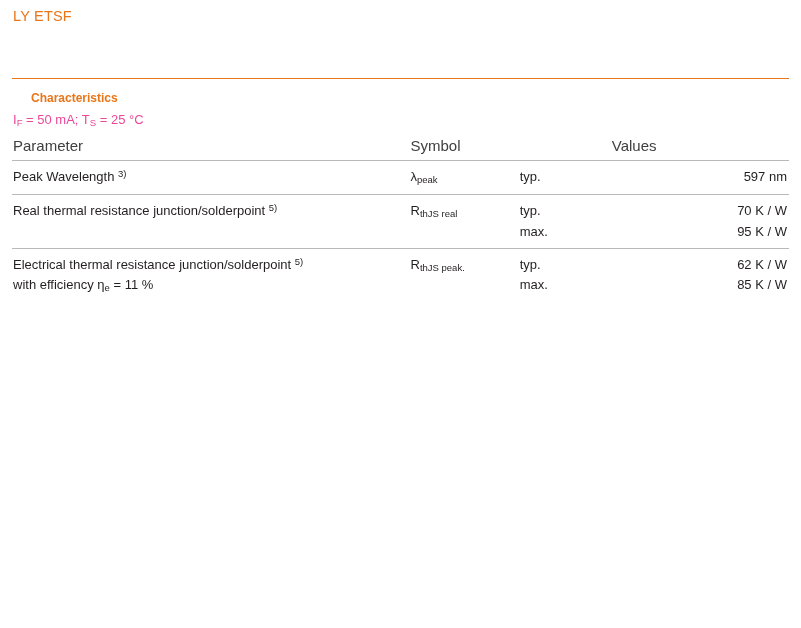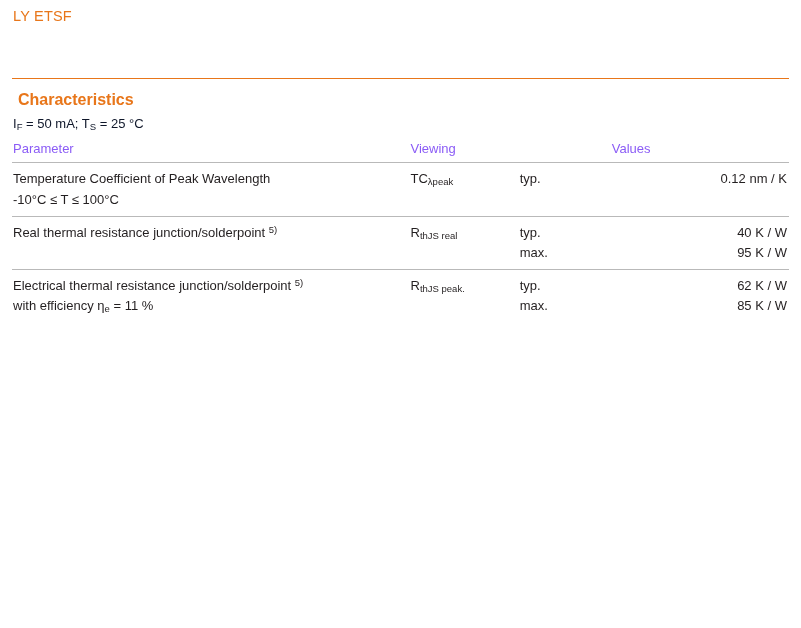--- a/index.html
+++ b/index.html
@@ -22,43 +22,43 @@
     font-size: 14.5px;
     padding: 8px 0 0 1px;
     letter-spacing: 0.2px;
   }
   .header-rule {
     margin-top: 54px;
     border-top: 1.6px solid #e8761a;
   }
   .section-title {
     color: #e8761a;
-    font-size: 16px;
+    font-size: 12px;
     font-weight: bold;
-    margin: 12px 0 0 6px;
+    margin: 12px 0 0 19px;
   }
   .conditions {
     font-size: 13px;
     margin: 7px 0 0 1px;
-    color: #0f172a;
+    color: #ec4899;
   }
   sub { font-size: 9.5px; vertical-align: -0.25em; }
   sup { font-size: 9.5px; vertical-align: 0.45em; }
   table.spec {
     width: 100%;
     border-collapse: collapse;
     font-size: 13px;
     margin-top: 9px;
   }
   table.spec th {
     font-weight: normal;
     text-align: left;
     padding: 0 0 6px 1px;
-    font-size: 13px;
-    color: #8b5cf6;
+    font-size: 15px;
+    color: #404040;
     margin-left: 6px;
   }
   table.spec th.sym { padding-left: 0; }
   table.spec th.cond { }
   table.spec th.val { text-align: left; padding-right: 2px; }
   .col-param { width: 398px; }
   .col-symbol { width: 108px; }
   .col-cond { width: 92px; }
   .col-val { width: 178px; }
   tr.row > td {
@@ -94,38 +94,38 @@
   <table class="spec">
     <colgroup>
       <col class="col-param">
         <col class="col-symbol">
         <col class="col-cond">
         <col class="col-val">
     </colgroup>
     <thead>
       <tr>
         <th>Parameter</th>
-        <th class="sym">Viewing</th>
+        <th class="sym">Symbol</th>
         <th class="cond"></th>
         <th class="val">Values</th>
       </tr>
     </thead>
     <tbody id="spec-body">
         <tr class="row">
-          <td>Temperature Coefficient of Peak Wavelength<span class="param-sub">-10°C ≤ T ≤ 100°C</span></td>
-          <td class="sym">TC<sub>λpeak</sub></td>
+          <td>Peak Wavelength <sup>3)</sup></td>
+          <td class="sym">λ<sub>peak</sub></td>
           <td class="cond">typ.</td>
-          <td class="val">0.12 nm / K</td>
+          <td class="val">597 nm</td>
         </tr>
         <tr class="row">
           <td>Real thermal resistance junction/solderpoint <sup>5)</sup></td>
           <td class="sym">R<sub>thJS real</sub></td>
           <td class="cond">typ.
 max.</td>
-          <td class="val">40 K / W
+          <td class="val">70 K / W
 95 K / W</td>
         </tr>
         <tr class="row">
           <td>Electrical thermal resistance junction/solderpoint <sup>5)</sup><span class="param-sub">with efficiency η<sub>e</sub> = 11 %</span></td>
           <td class="sym">R<sub>thJS peak.</sub></td>
           <td class="cond">typ.
 max.</td>
           <td class="val">62 K / W
 85 K / W</td>
         </tr>

